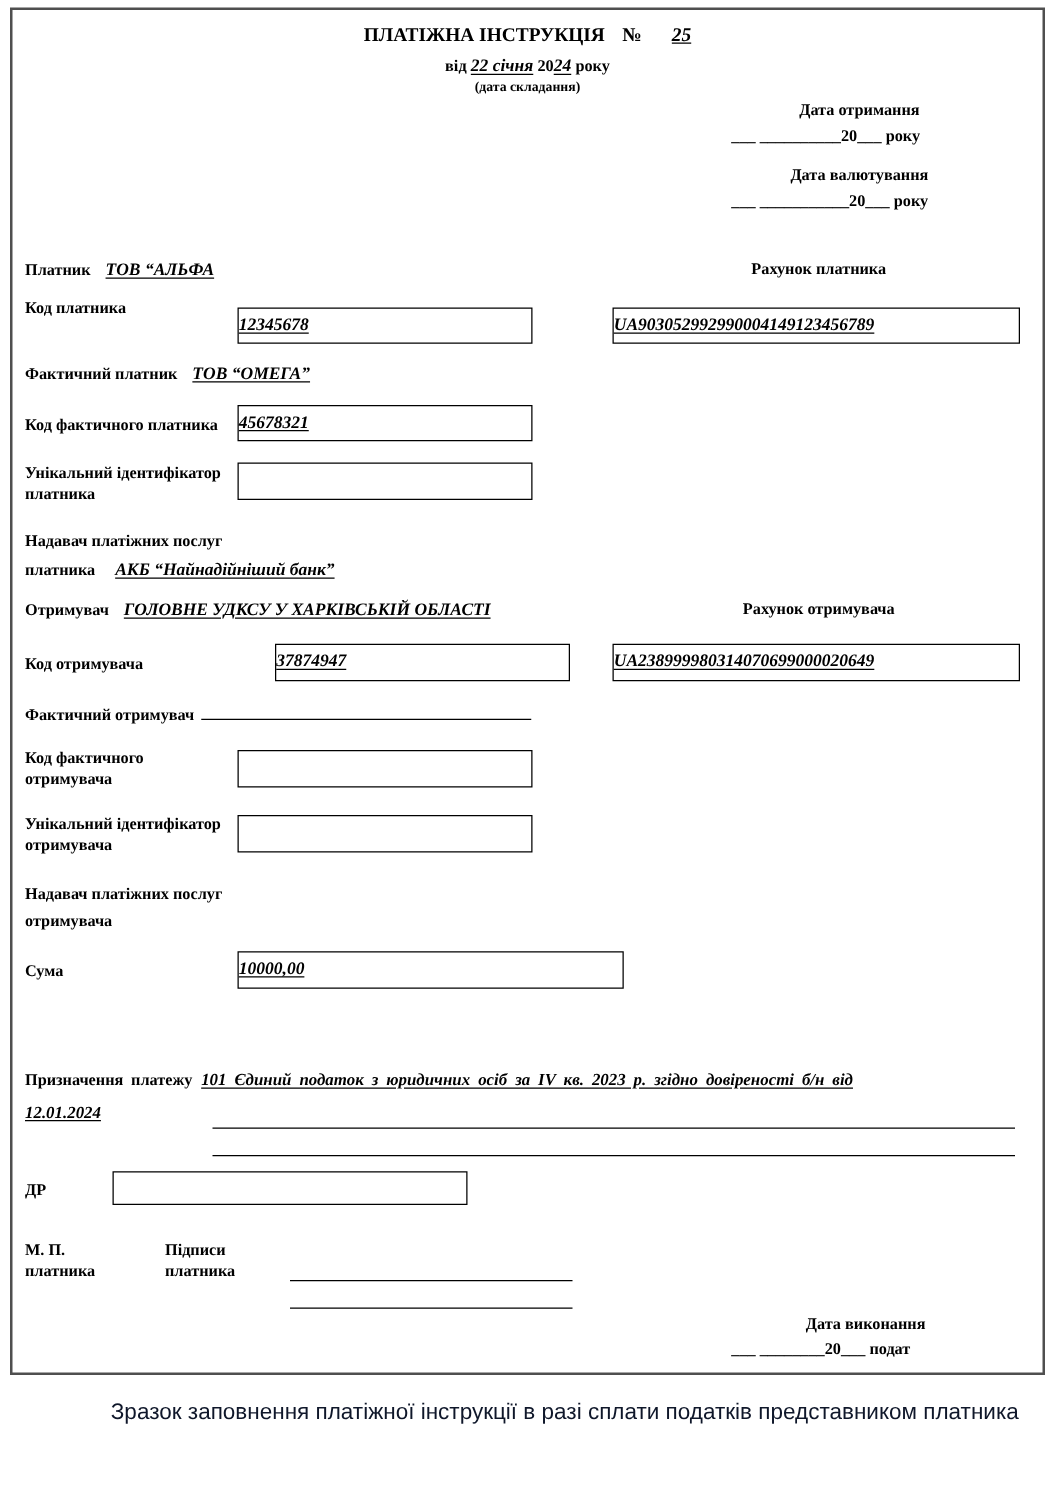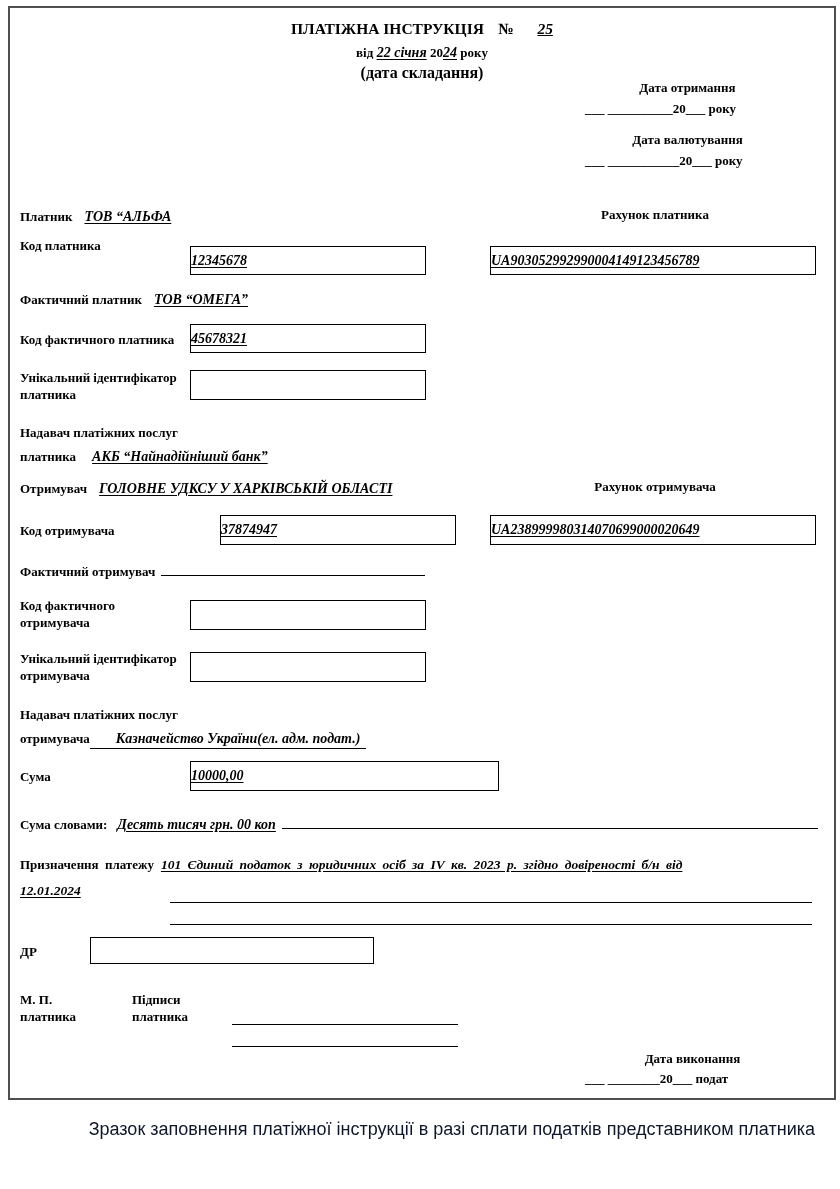--- a/index.html
+++ b/index.html
@@ -1,21 +1,21 @@
 <!DOCTYPE html>
 <html><head>
 <meta charset="utf-8">
 <style>
   html,body{margin:0;padding:0}
   body{width:840px;height:1189px;background:#fff;color:#000;font-family:"Liberation Serif",serif}
   .sheet{position:relative;width:840px;height:1189px;overflow:hidden;background:#fff}
   .form{position:absolute;left:8px;top:6px;width:824px;height:1090px;border:2px solid #4f4f4f;background:#fff}
   .abs{position:absolute}
   .lbl{font-weight:700;font-size:13px;line-height:1.3}
-  .sm{font-size:16px}
+  .sm{font-size:11px}
   .ttl{font-weight:700;font-size:15.5px}
   .val{font-weight:700;font-style:italic;font-size:14px;text-decoration:underline;text-underline-offset:2px}
   .box{position:absolute;border:1.4px solid #000;display:flex;align-items:center;justify-content:flex-start;background:#fff}
   .center{text-align:center}
   .flexrow{display:flex;align-items:baseline}
   .fill{flex:1 1 auto;border-bottom:1.2px solid #000;margin-left:6px;height:1.02em}
   .rule{position:absolute;border-bottom:1.3px solid #000;height:0}
   .uwrap{border-bottom:1.3px solid #000;padding:0 6px 1px 26px}
   .uwrap .in{font-weight:700;font-style:italic;font-size:14px}
   .caption{position:absolute;left:25px;right:25px;top:1116px;text-align:right;
@@ -115,33 +115,27 @@
 
     <div class="abs" style="left:10px;top:643px;width:165px;">
       <div class="lbl">Унікальний ідентифікатор</div>
       <div class="lbl">отримувача</div>
     </div>
     <div class="box" style="left:180px;top:644px;width:234px;height:28px;"></div>
 
     <div class="abs lbl" style="left:10px;top:699px;">Надавач платіжних послуг</div>
     <div class="abs flexrow" style="left:10px;top:721px;">
       <span class="lbl">отримувача</span>
-      <span class="uwrap"><span class="in">Казначейство України(ел. адм. подат.)</span></span>
     </div>
 
     <div class="abs lbl" style="left:10px;top:761px;">Сума</div>
     <div class="box" style="left:180px;top:753px;width:307px;height:28px;">
       <span class="val">10000,00</span>
     </div>
 
-    <div class="abs flexrow" style="left:10px;top:804px;right:16px;">
-      <span class="lbl">Сума словами:</span>
-      <span class="val" style="margin-left:10px;">Десять тисяч грн. 00 коп</span>
-      <span class="fill"></span>
-    </div>
 
     <div class="abs" style="left:10px;top:843px;width:806px;line-height:1.6;word-spacing:3px;">
       <span class="lbl">Призначення платежу</span>
       <span class="val" style="font-size:13.5px;">101 Єдиний податок з юридичних осіб за IV кв. 2023 р. згідно довіреності б/н від</span><br>
       <span class="val" style="font-size:13.5px;">12.01.2024</span>
     </div>
     <div class="rule" style="left:160px;top:894px;width:642px;"></div>
     <div class="rule" style="left:160px;top:916px;width:642px;"></div>
 
     <div class="abs lbl" style="left:10px;top:936px;">ДР</div>

